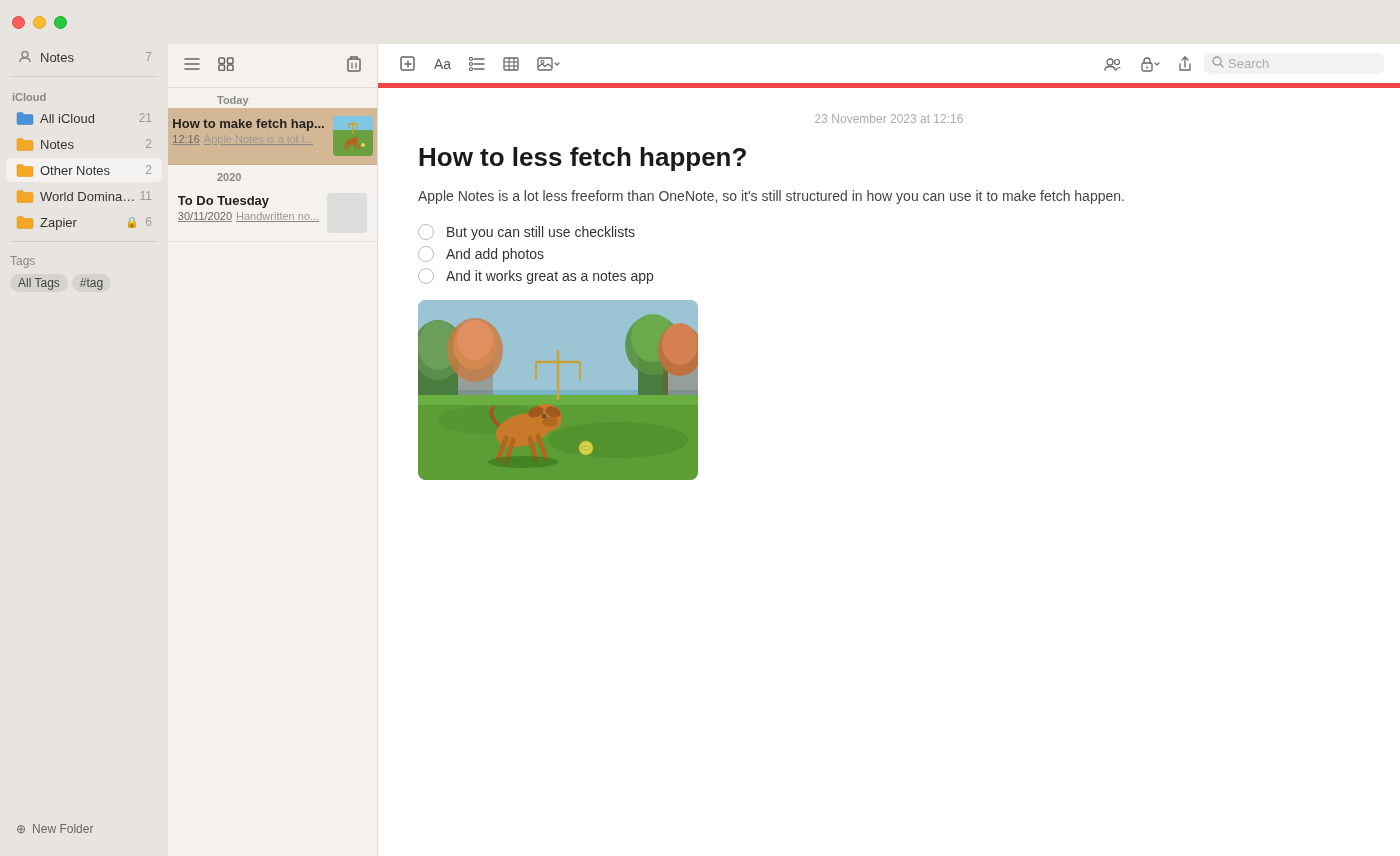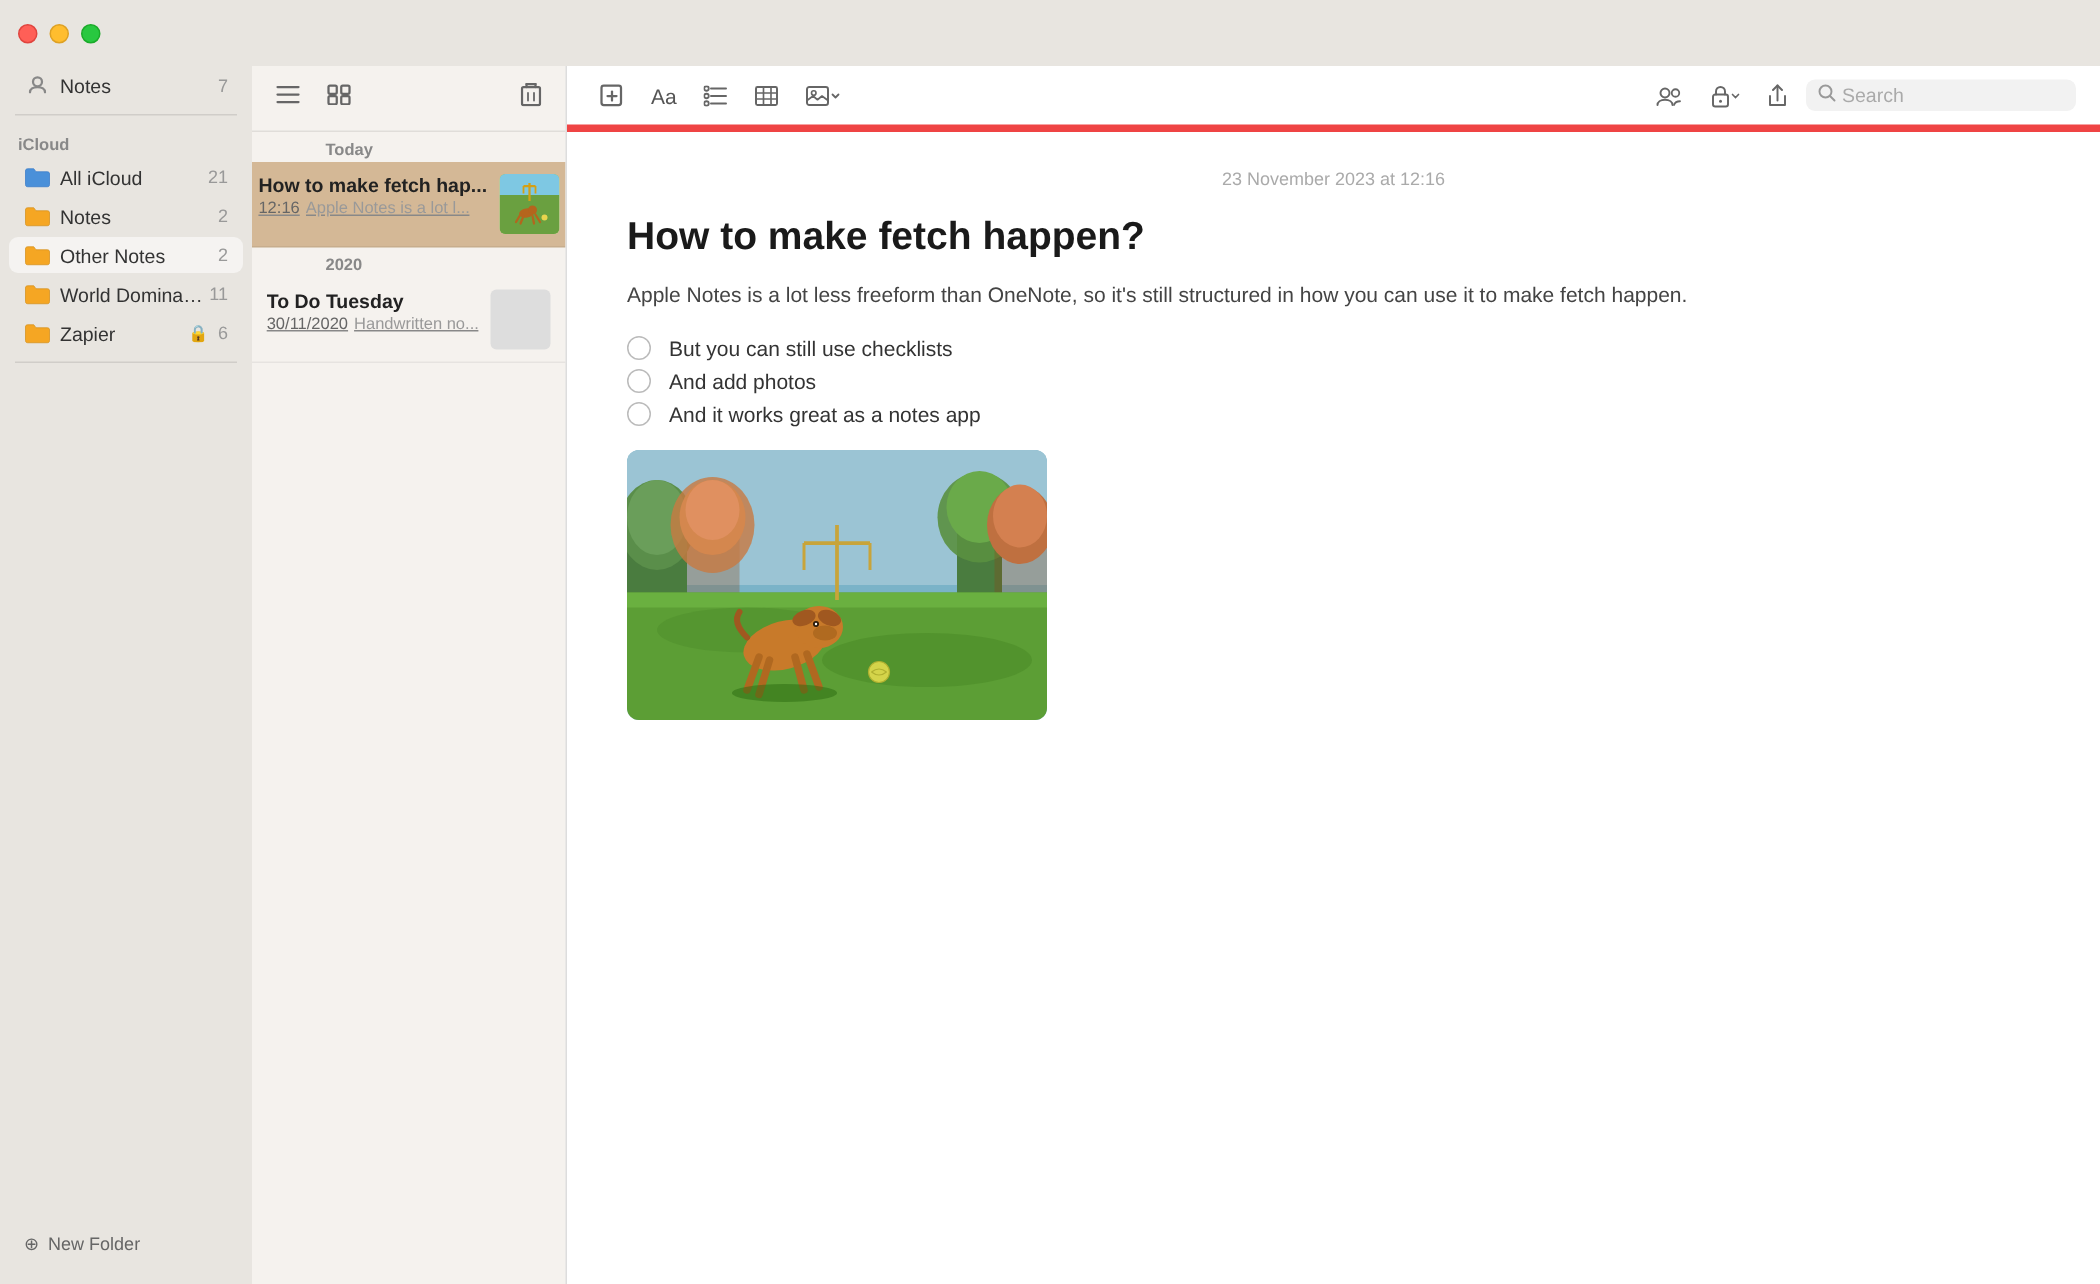--- a/index.html
+++ b/index.html
@@ -438,20 +438,27 @@
           <path d="M1 4C1 3 1.5 2.5 2.5 2.5H6.5L8 4.5H15.5C16.5 4.5 17 5 17 6V13C17 14 16.5 14.5 15.5 14.5H2.5C1.5 14.5 1 14 1 13V4Z" fill="#f5a623" stroke="#d4901f" stroke-width="0.5"></path>
         </svg>
       </div>
       <span class="sidebar-item-name">Zapier</span>
       <span class="sidebar-item-lock">🔒</span>
       <span class="sidebar-item-count">6</span>
     </div>
 
     <div class="sidebar-divider"></div>
 
+    <div class="tags-section">
+      <div class="tags-label">Tags</div>
+      <div class="tags-row">
+        <div class="tag-pill">All Tags</div>
+        <div class="tag-pill">#tag</div>
+      </div>
+    </div>
 
     <div class="sidebar-bottom">
       <div class="new-folder-btn">
         <span>⊕</span>
         <span>New Folder</span>
       </div>
     </div>
   </div>
 
   <div class="notes-list">
@@ -613,21 +620,21 @@
               <line x1="8" y1="8" x2="11" y2="11" stroke="#999" stroke-width="1.3" stroke-linecap="round"></line>
             </svg>
           </span>
           <input class="search-input" type="text" placeholder="Search" style="">
         </div>
       </div>
     </div>
 
     <div class="editor-content">
       <div class="note-timestamp">23 November 2023 at 12:16</div>
-      <div class="note-title">How to make fetch happen?</div>
+      <div class="note-title">How to less fetch happen?</div>
       <div class="note-body-text">Apple Notes is a lot less freeform than OneNote, so it's still structured in how you can use it to make fetch happen.</div>
 
       <div class="checklist-item">
         <div class="checkbox"></div>
         <span>But you can still use checklists</span>
       </div>
       <div class="checklist-item">
         <div class="checkbox"></div>
         <span>And add photos</span>
       </div>

